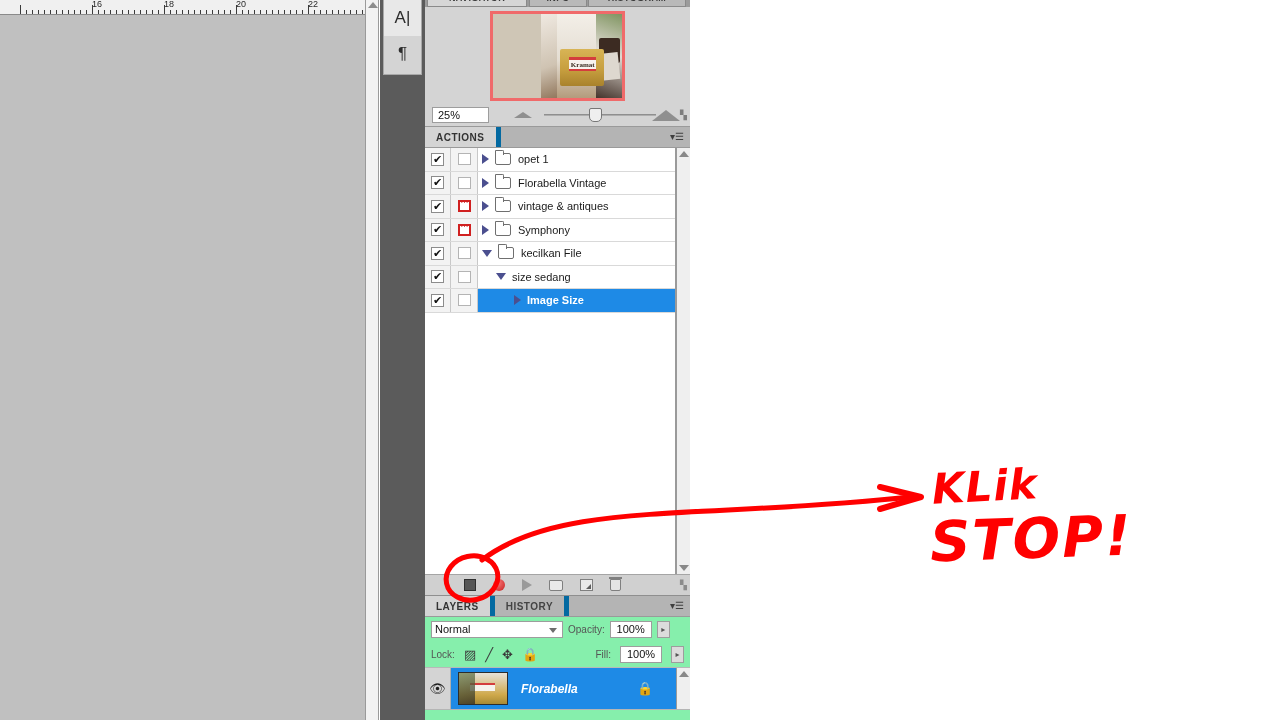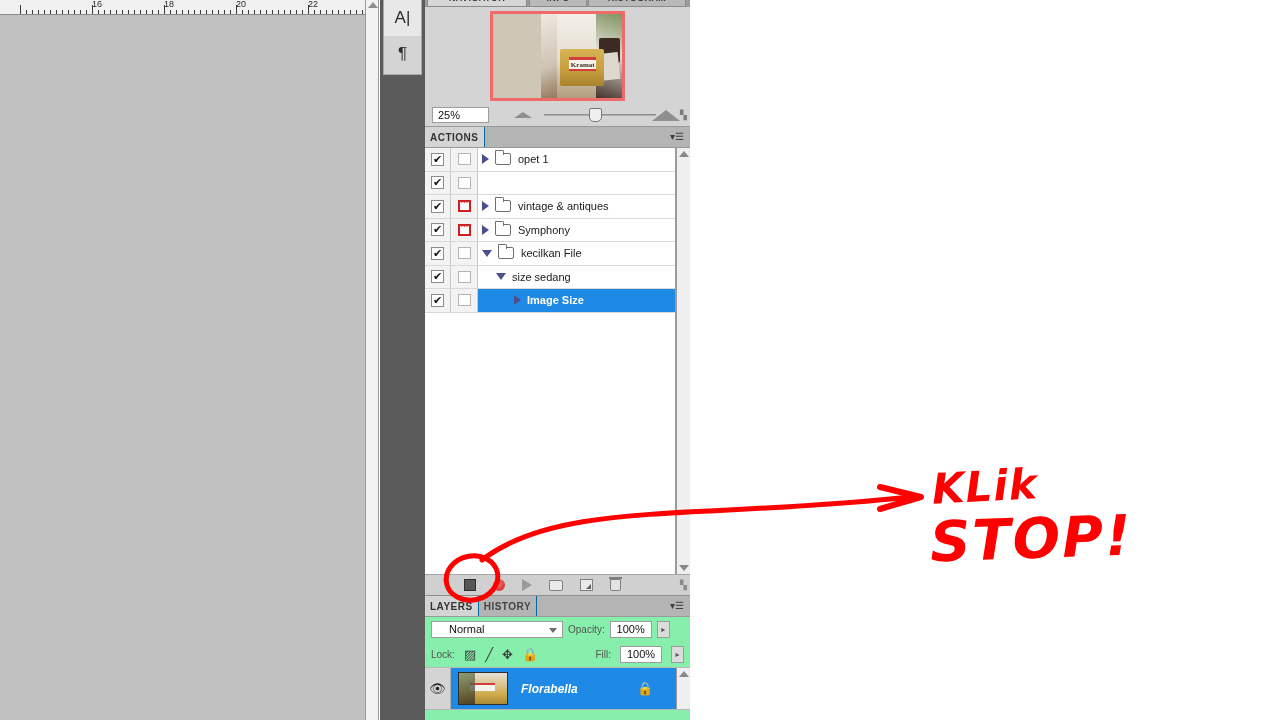--- a/index.html
+++ b/index.html
@@ -128,23 +128,23 @@
   
   .actions-panel {
     position: absolute; left: 0; top: 127px; width: 265px; height: 468px;
     background: #d4d4d4;
   }
   .panel-header {
     position: relative; height: 21px; background: #b4b4b4;
     border-bottom: 1px solid #9a9a9a; display: flex; align-items: stretch;
   }
   .panel-tab {
-    padding: 0 5px; font-size: 10px; font-weight: bold; color: #333;
+    padding: 0 11px; font-size: 10px; font-weight: bold; color: #333;
     letter-spacing: .5px; display: flex; align-items: center;
-    background: #d4d4d4; border-right: 1px solid #0369a1;
+    background: #d4d4d4; border-right: 5px solid #0369a1;
   }
   .panel-tab.inactive { background: #b4b4b4; color: #444; }
   .panel-menu {
     position: absolute; right: 6px; top: 5px; font-size: 10px; color: #3f3f3f;
     line-height: 10px;
   }
   .actions-list {
     position: absolute; left: 0; top: 21px; width: 251px; height: 426px;
     background: #ffffff; border-right: 1px solid #9a9a9a; overflow: hidden;
   }
@@ -219,21 +219,21 @@
   
   .layers-panel {
     position: absolute; left: 0; top: 595px; width: 265px; height: 125px;
     background: #86efac; border-top: 1px solid #8f8f8f;
   }
   .blend-row {
     height: 25px; display: flex; align-items: center; padding: 0 6px; gap: 5px;
   }
   .blend-select {
     width: 132px; height: 17px; background: #ffffff; border: 1px solid #9d9d9d;
-    font-size: 11px; color: #111; line-height: 15px; padding-left: 17px; position: relative;
+    font-size: 11px; color: #111; line-height: 15px; padding-left: 3px; position: relative;
   }
   .blend-select .caret {
     position: absolute; right: 5px; top: 6px; width: 0; height: 0;
     border-left: 4px solid transparent; border-right: 4px solid transparent; border-top: 5px solid #6d6d6d;
   }
   .mini-label { font-size: 10px; color: #555; }
   .num-field {
     width: 42px; height: 17px; background: #ffffff; border: 1px solid #9d9d9d;
     font-size: 11px; color: #111; line-height: 15px; text-align: center;
   }
@@ -416,20 +416,25 @@
               <span class="arow-label">opet 1</span>
             </div>
           </div>
           <div class="arow">
             <div class="col-check">
               <div class="chkbox">✔</div>
             </div>
             <div class="col-dlg">
               <div class="dlgbox"></div>
             </div>
+            <div class="arow-body" style="padding-left:4px">
+              <div class="tri"></div>
+              <div class="folder"></div>
+              <span class="arow-label">Florabella Vintage</span>
+            </div>
           </div>
           <div class="arow">
             <div class="col-check">
               <div class="chkbox">✔</div>
             </div>
             <div class="col-dlg">
               <div class="dlgbox on"></div>
             </div>
             <div class="arow-body" style="padding-left:4px">
               <div class="tri"></div>

